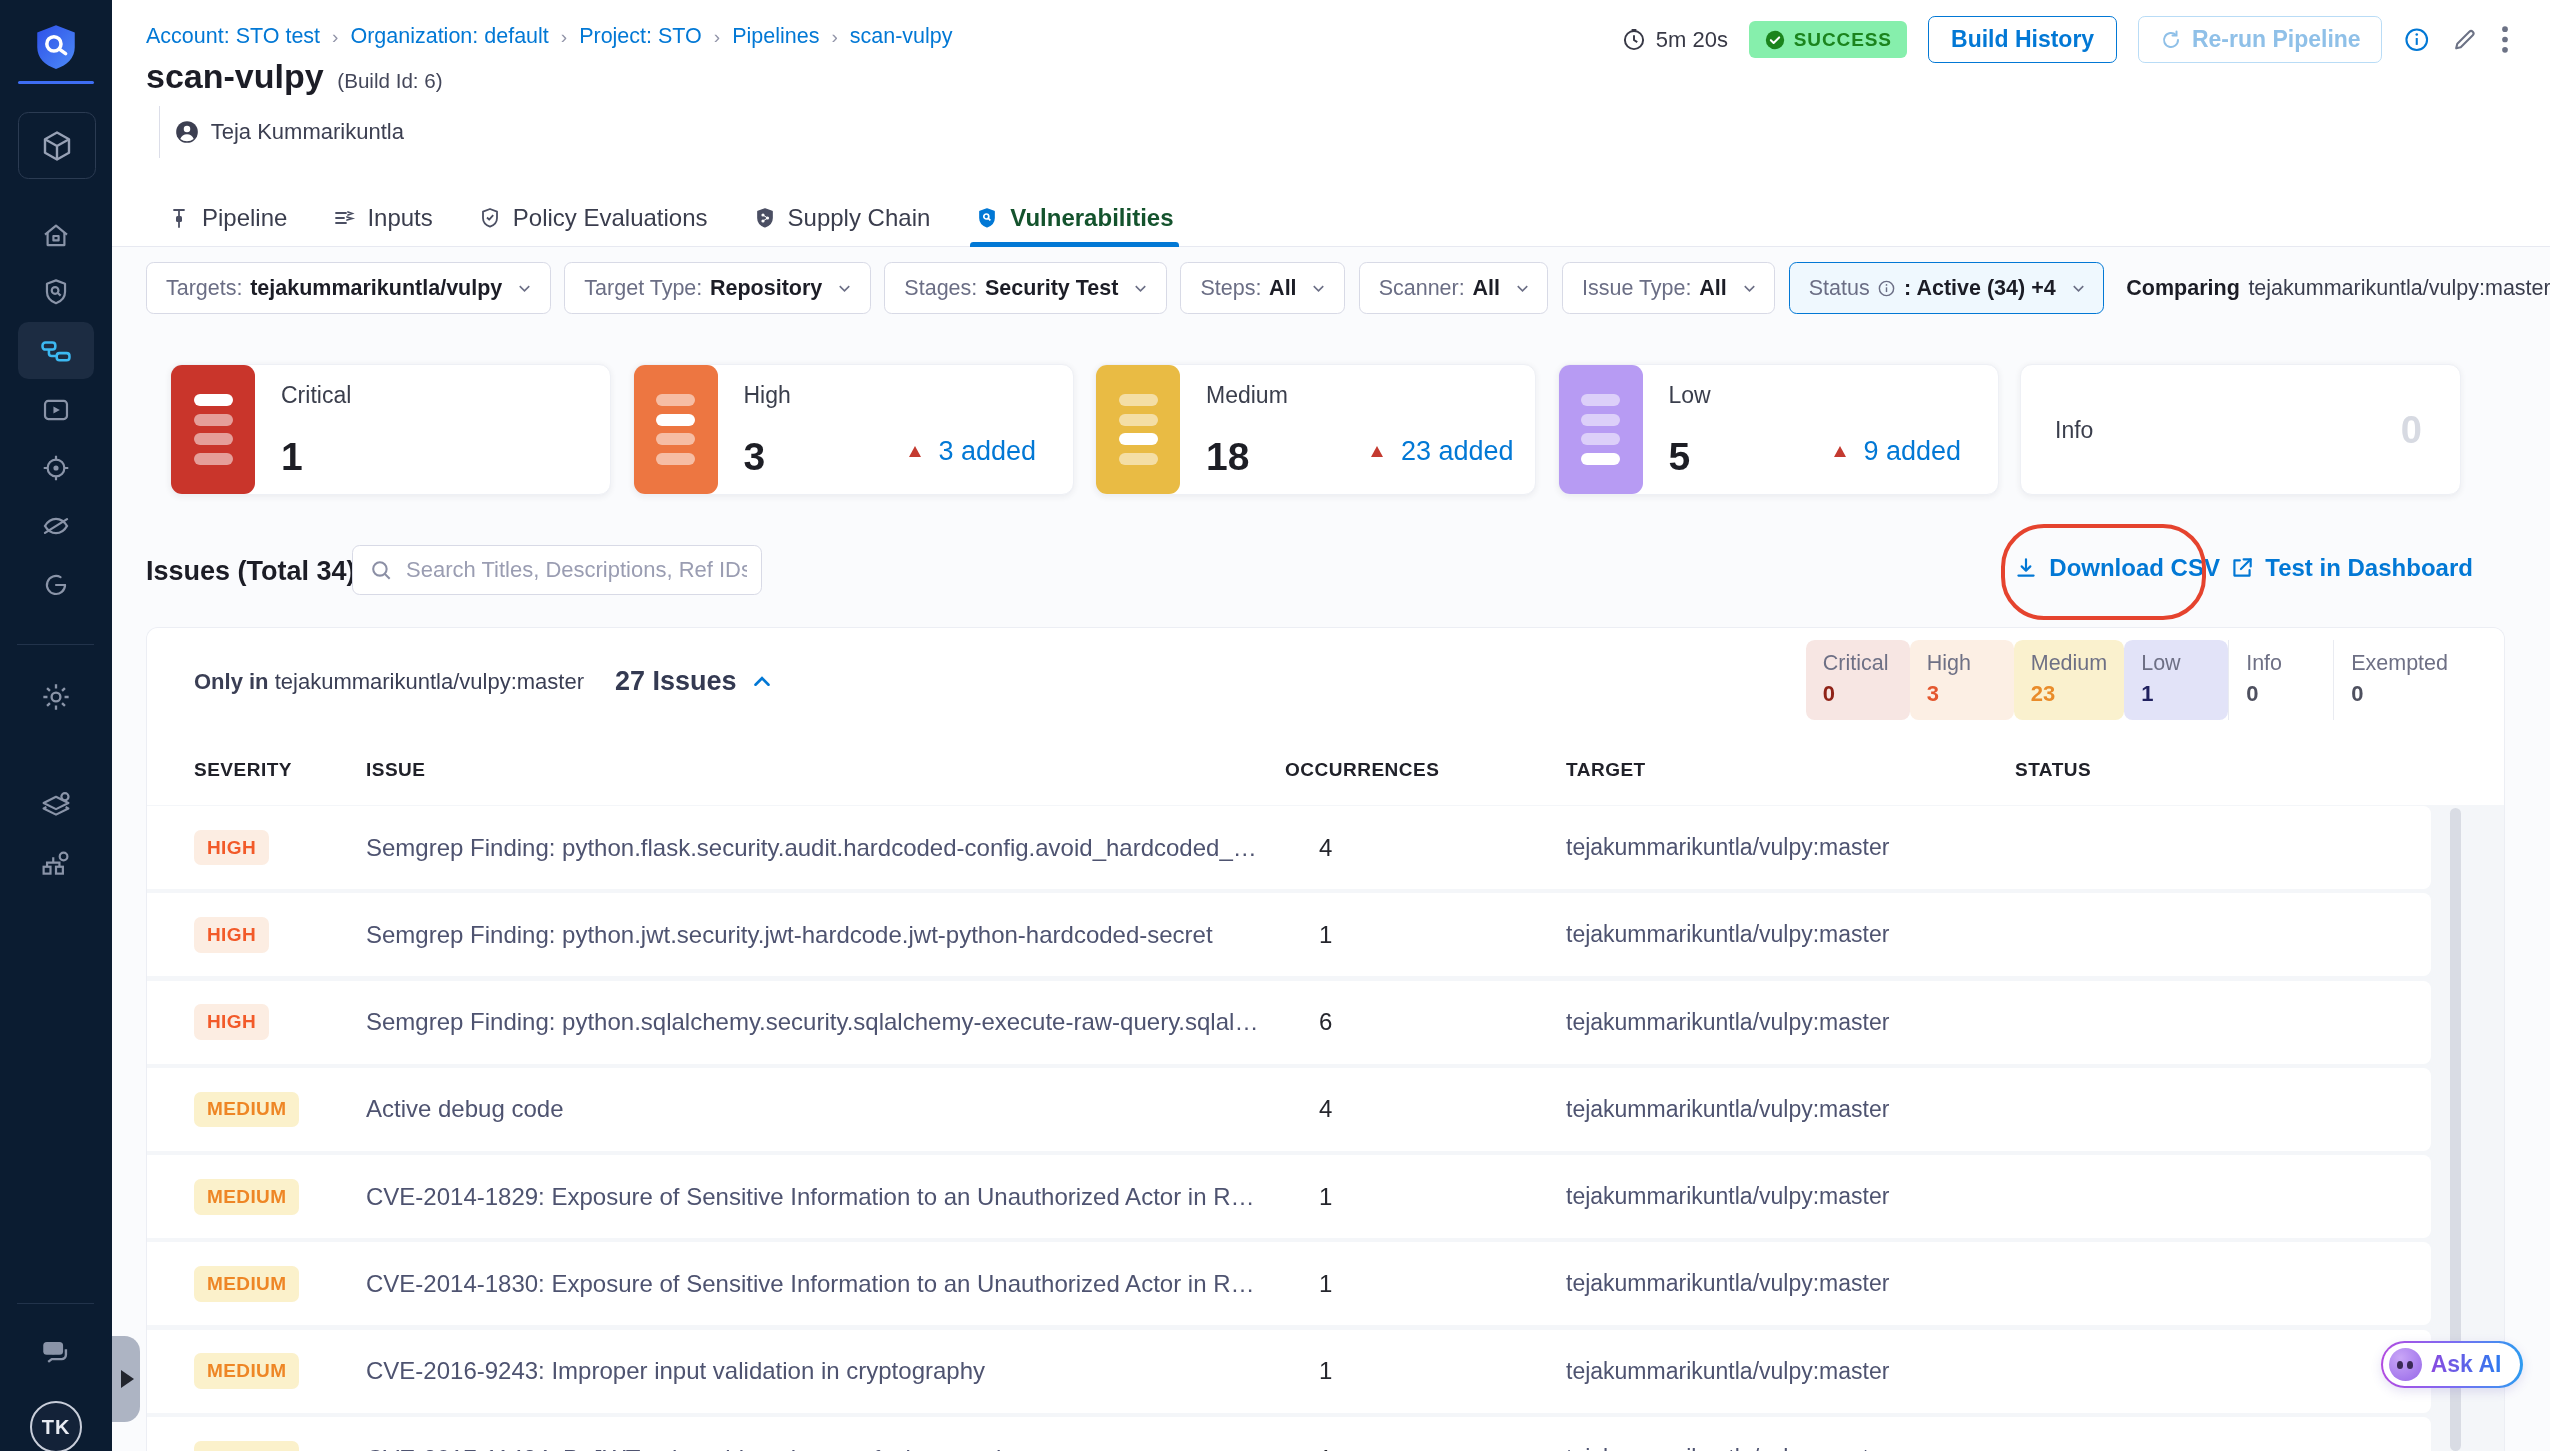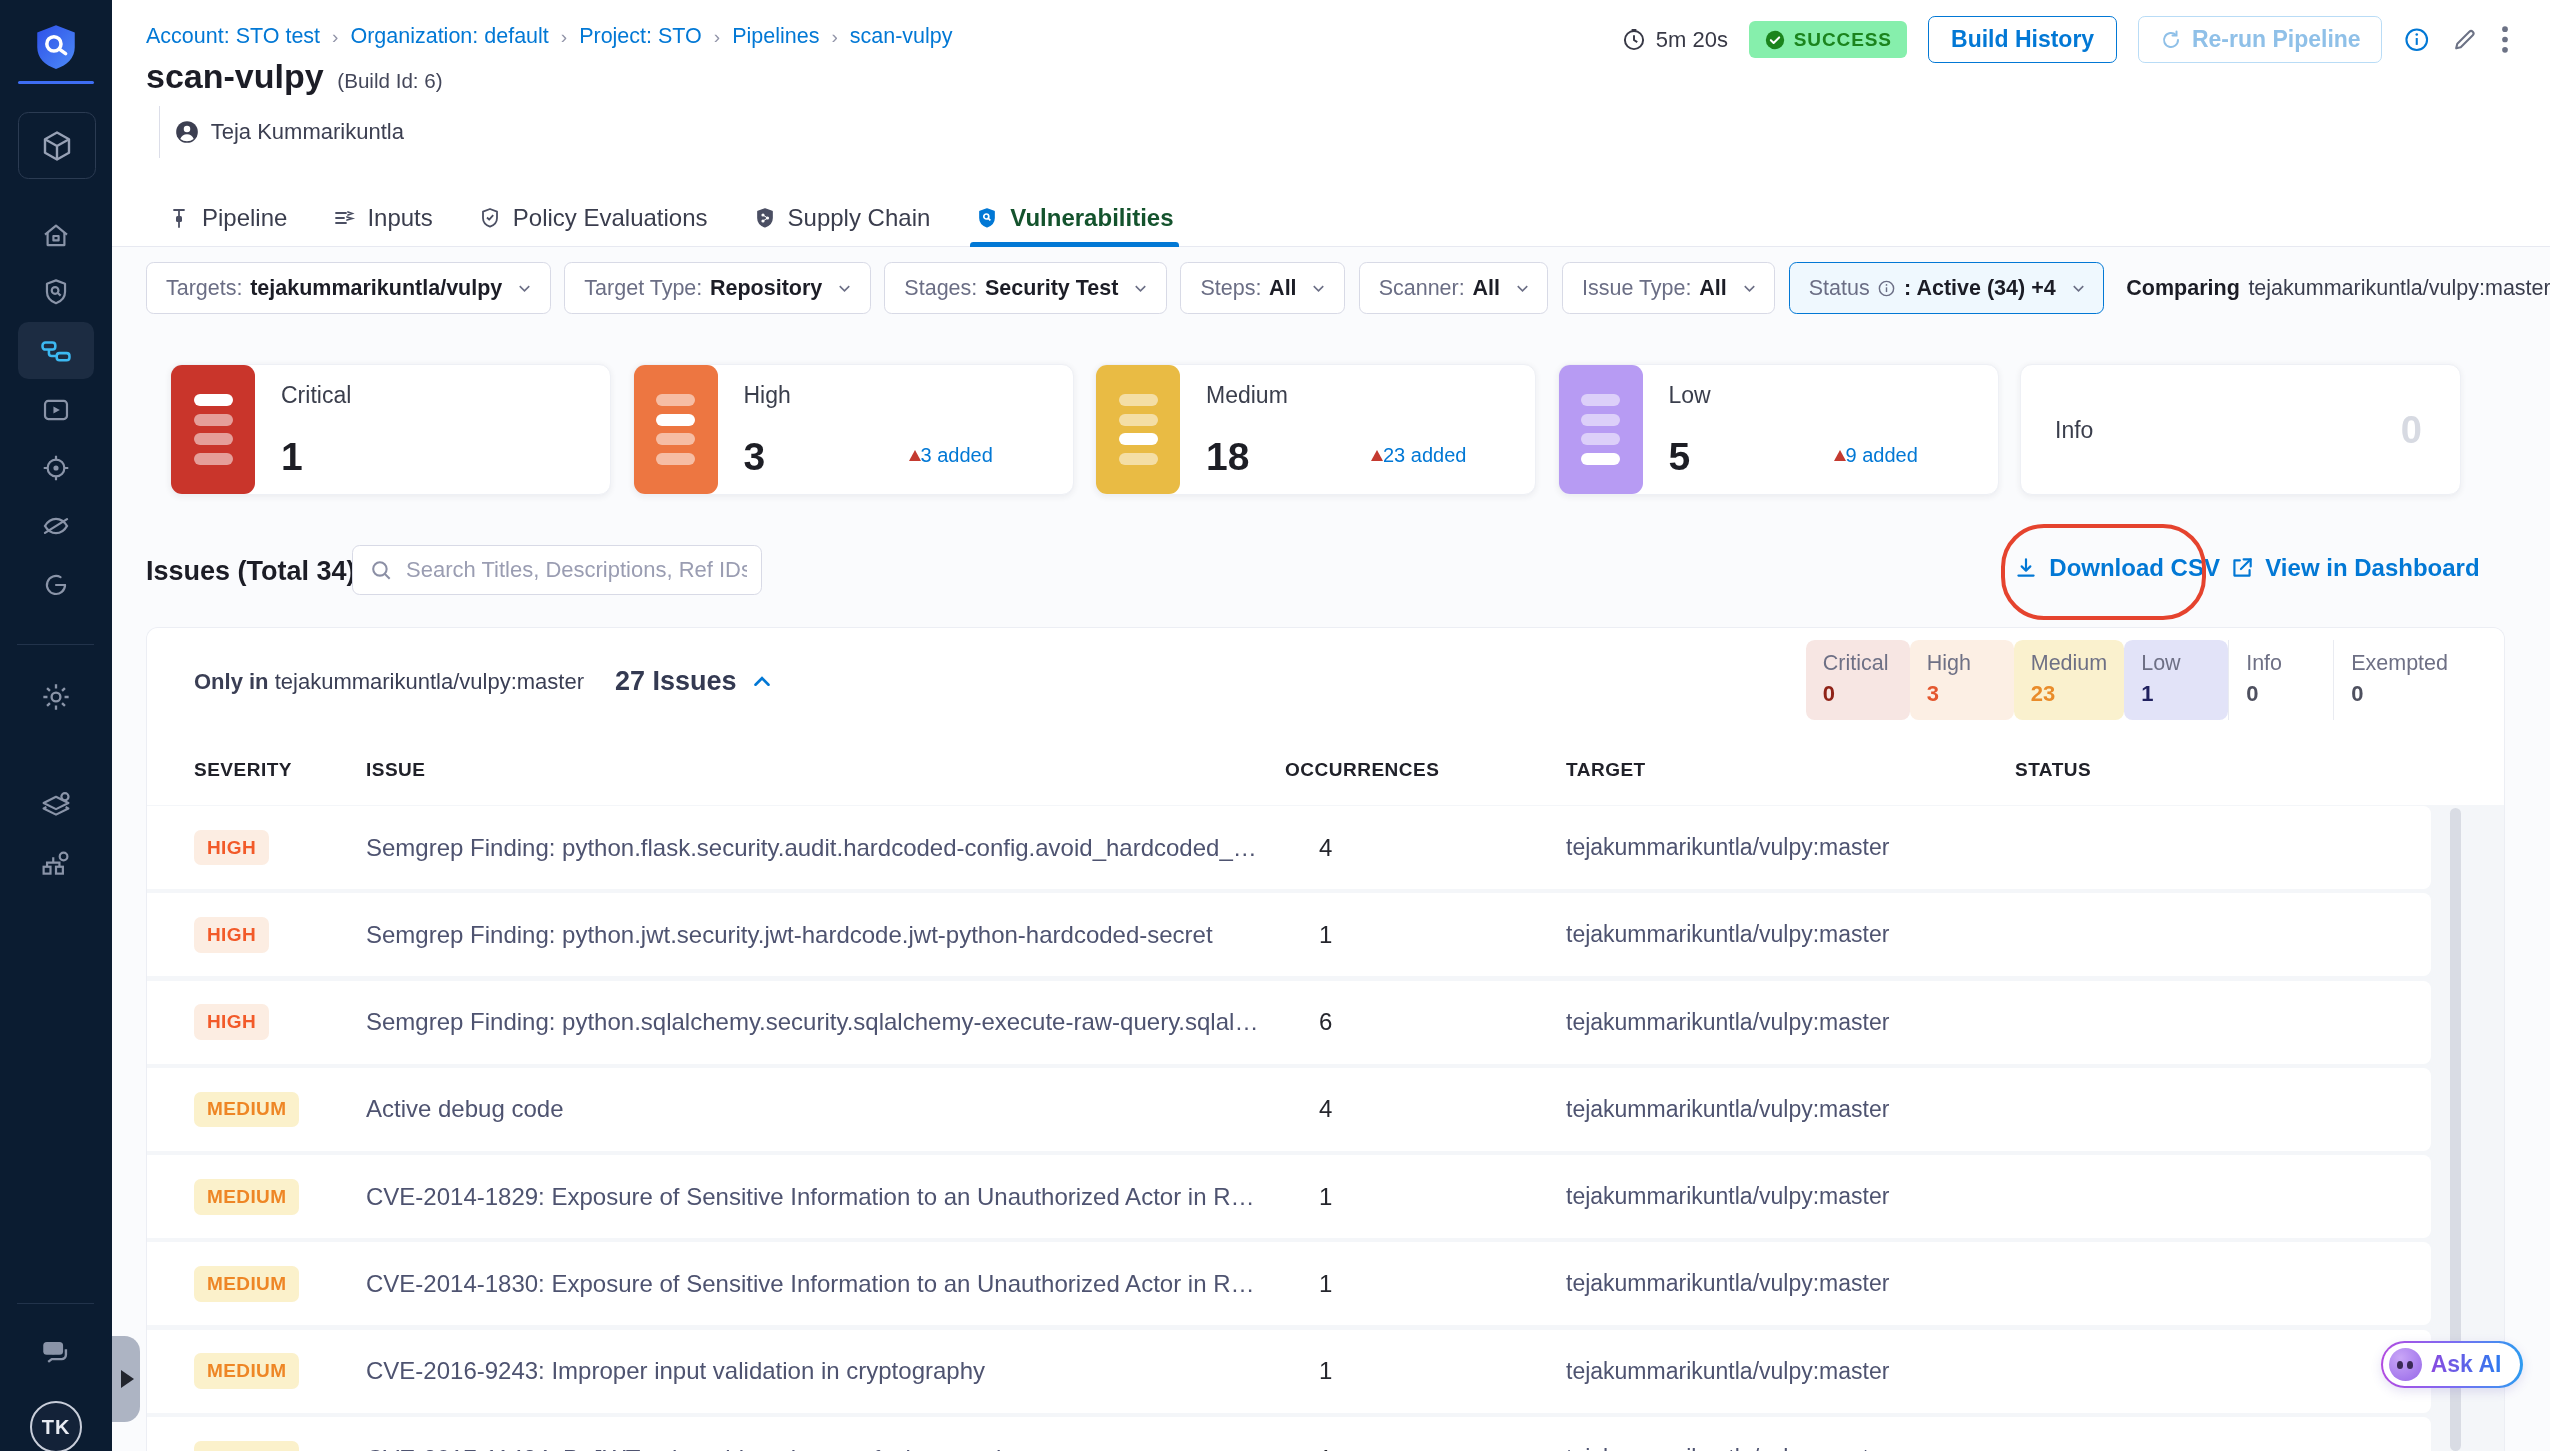--- a/index.html
+++ b/index.html
@@ -56,21 +56,21 @@
   .comparing b{color:#1C1D26;}
 
   
   .cards{position:absolute;left:58px;top:364px;width:2291px;height:131px;display:flex;gap:21.5px;}
   .sev-card{position:relative;flex:1;background:#fff;border:0.9px solid #EEF0F5;border-radius:12px;box-shadow:0 1.7px 6.9px rgba(40,41,61,.07);}
   .strip{position:absolute;left:0;top:0;bottom:0;width:84px;border-radius:11px;display:flex;flex-direction:column;justify-content:center;align-items:center;gap:7.7px;}
   .bar{width:39px;height:12px;border-radius:6px;background:rgba(255,255,255,.52);}
   .bar.on{background:#fff;}
   .sev-label{position:absolute;left:110px;top:17px;font-size:23px;color:#3A3E4C;}
   .sev-count{position:absolute;left:110px;bottom:15.5px;font-size:39px;font-weight:700;color:#1D1E25;}
-  .sev-added{position:absolute;left:275px;bottom:27.5px;display:flex;align-items:center;gap:0;font-size:20px;color:#0278D5;}
+  .sev-added{position:absolute;left:275px;bottom:27.5px;display:flex;align-items:center;gap:18px;font-size:27px;color:#0278D5;}
   .tri-up{width:0;height:0;border-bottom:11px solid #C43A30;border-left:6.9px solid transparent;border-right:6.9px solid transparent;}
   .info-label{position:absolute;left:34px;top:50%;transform:translateY(-50%);font-size:23px;color:#3A3E4C;}
   .info-zero{position:absolute;right:38px;top:50%;transform:translateY(-50%);font-size:38px;font-weight:700;color:#D7DAE2;}
 
   
   .issues-title{position:absolute;left:34px;top:556px;font-size:27px;font-weight:700;color:#1C1D26;}
   .search-wrap{position:absolute;left:240px;top:545px;width:410px;height:50px;}
   .search-wrap svg{position:absolute;left:15.5px;top:12px;color:#8B8FA5;}
   .search-input{width:100%;height:100%;box-sizing:border-box;border:1.3px solid #D8DAE6;border-radius:7.7px;background:#fff;padding:0 13.7px 0 53px;font-size:22px;color:#1C1D26;outline:none;font-family:"Liberation Sans",sans-serif;}
   .search-input::placeholder{color:#9A9DB2;}
@@ -526,21 +526,21 @@
     </div>
     <div class="annotation"></div>
     <div class="link-btn" style="left:2117px;top:554px">
       <span>
           <svg width="26" height="26" viewBox="0 0 24 24" fill="none" stroke="#0278D5" stroke-width="2" stroke-linecap="round" stroke-linejoin="round">
             <path d="M10 5H5v14h14v-5"></path>
             <path d="M13.5 4H20v6.5"></path>
             <path d="M20 4l-9 9"></path>
           </svg>
         </span>
-      <span>View in Dashboard</span>
+      <span>Test in Dashboard</span>
     </div>
 
     <div class="panel">
       <div class="panel-head"></div>
 
       <div class="group-row">
         <span class="only-in"><b>Only in</b>&nbsp;<span>tejakummarikuntla/vulpy:master</span></span>
         <span class="group-count">27 Issues</span>
         <span>
             <svg width="26" height="26" viewBox="0 0 24 24" fill="none" stroke="#0278D5" stroke-width="2.4" stroke-linecap="round">

